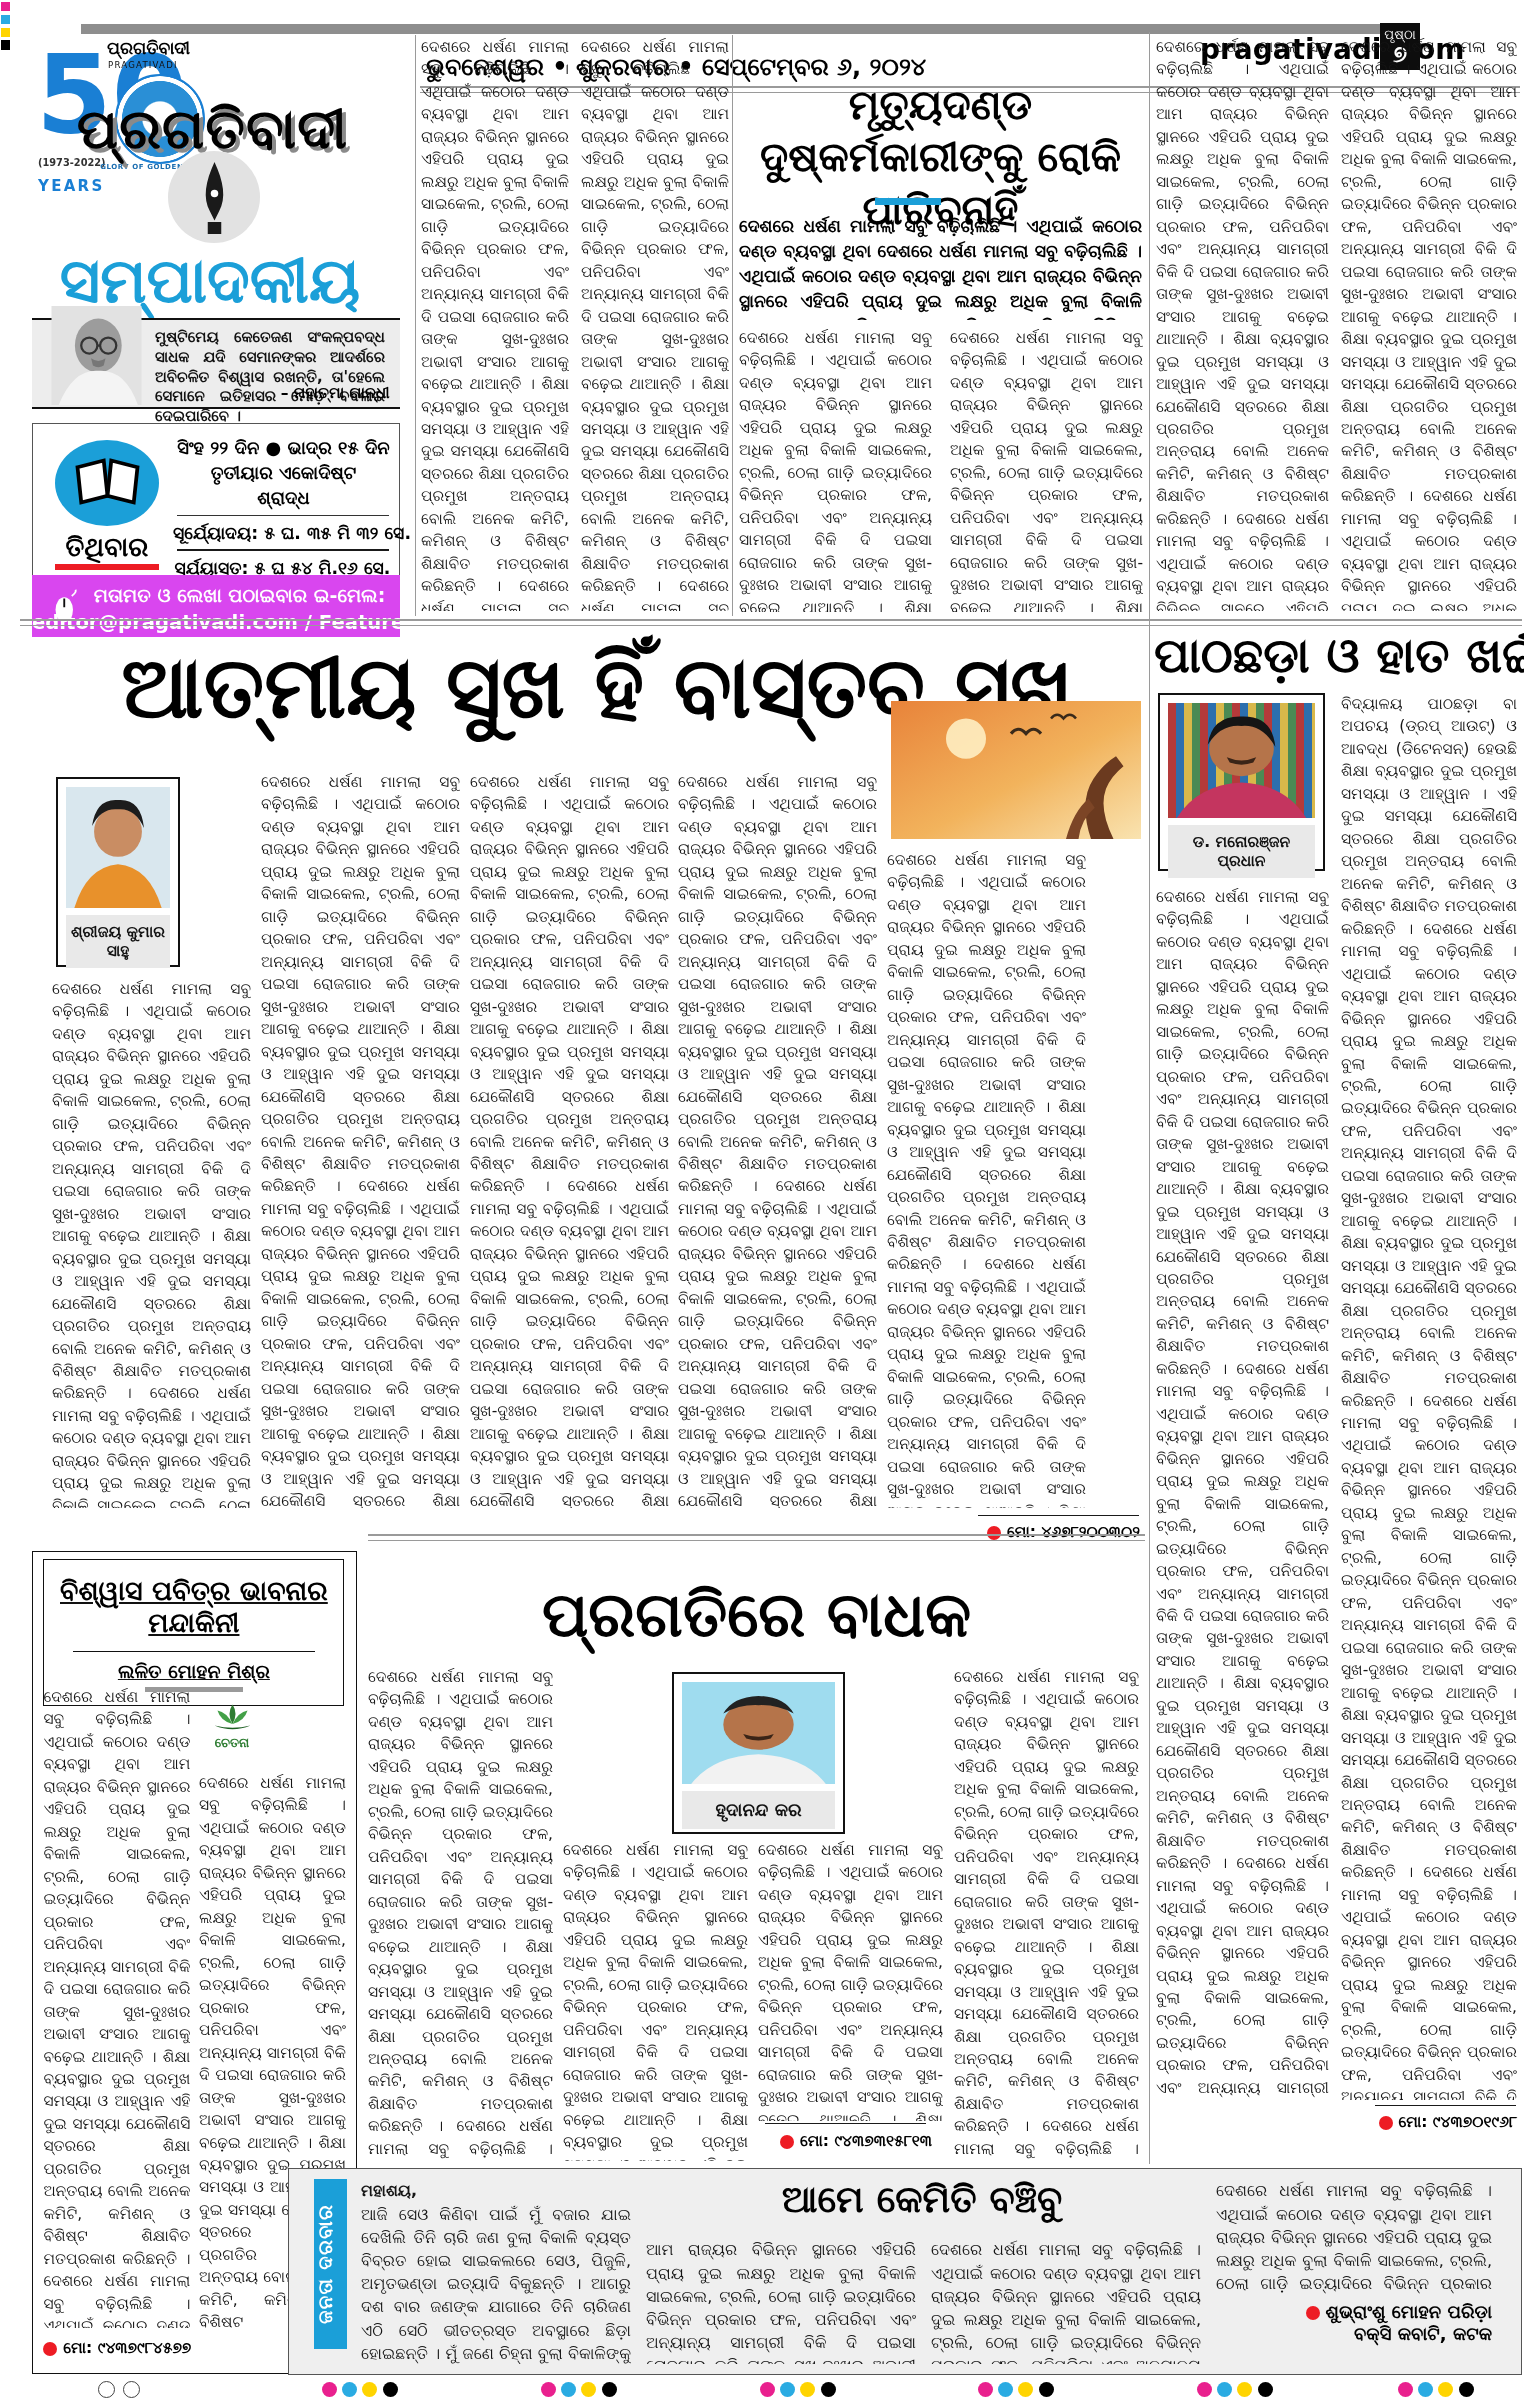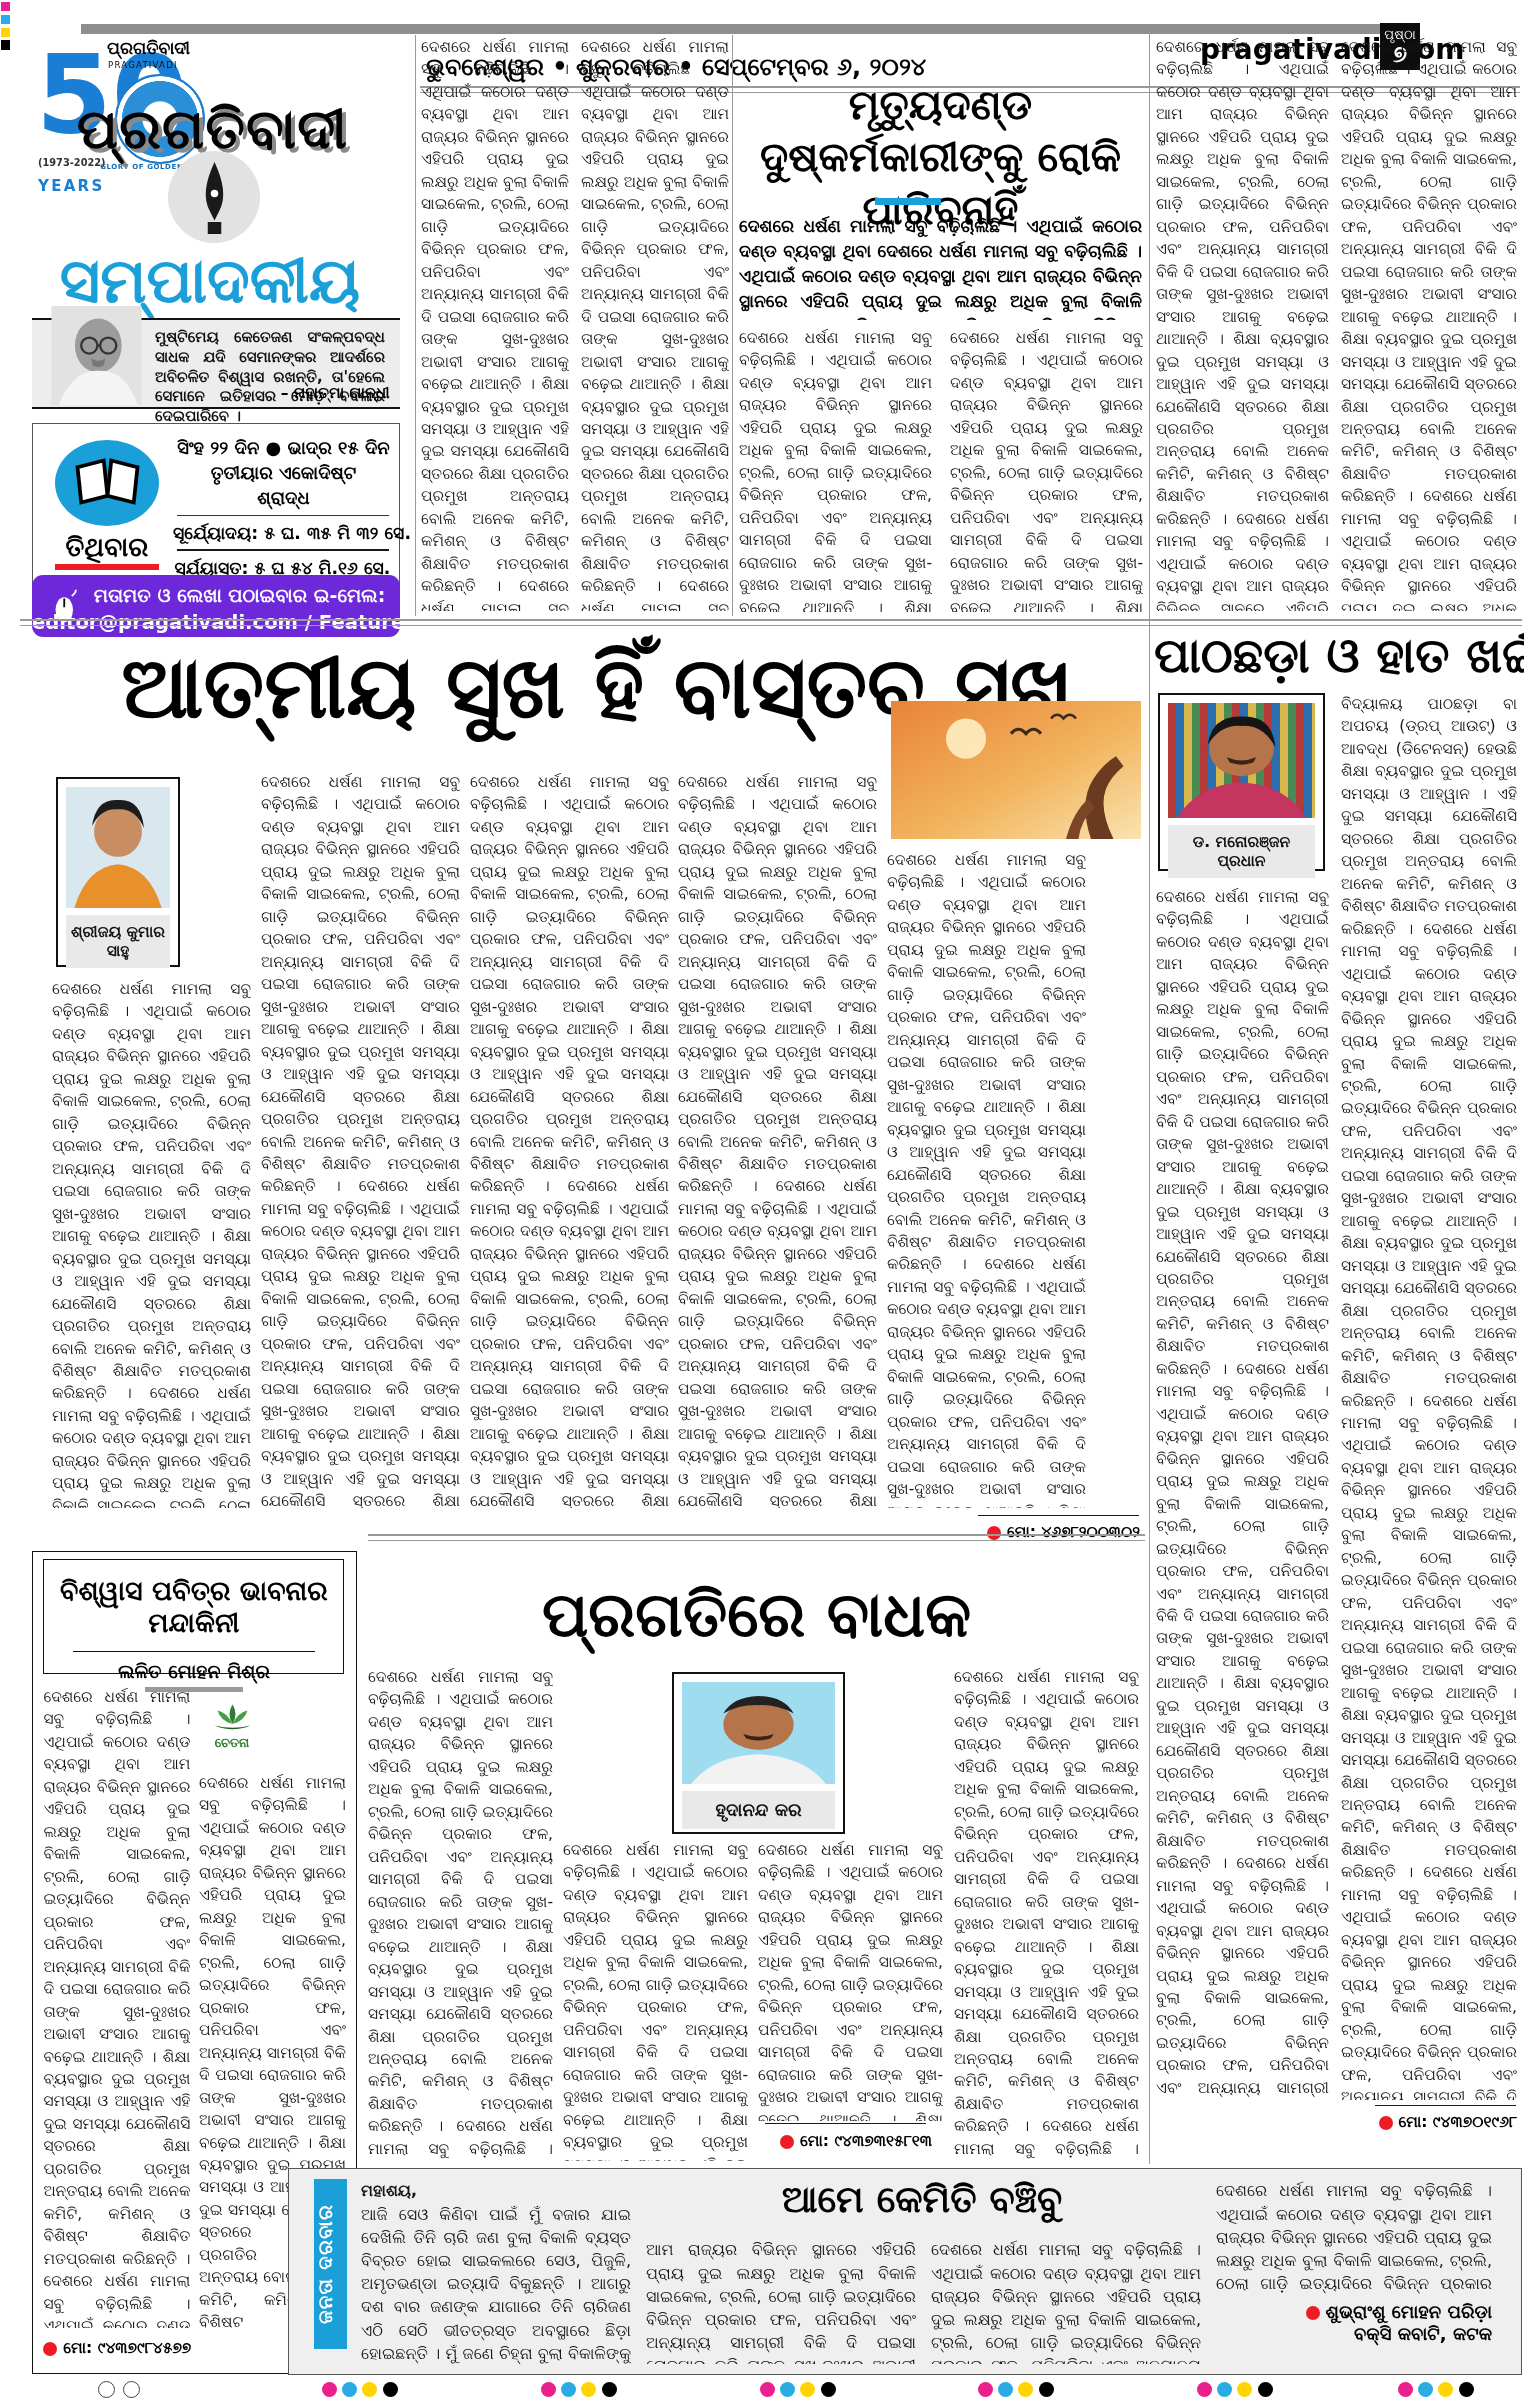--- a/index.html
+++ b/index.html
@@ -99,21 +99,21 @@
     <div class="abs" style="left:22px;top:140px;width:104px;height:5.8px;background:var(--red);"></div>
     <div class="abs h center" style="left:144px;top:12.7px;width:213px;font-size:18px;">ସିଂହ ୨୨ ଦିନ ● ଭାଦ୍ର ୧୫ ଦିନ</div>
     <div class="abs h center" style="left:144px;top:38px;width:213px;font-size:18px;">ତୃତୀୟାର ଏକୋଦିଷ୍ଟ</div>
     <div class="abs h center" style="left:144px;top:63px;width:213px;font-size:18px;">ଶ୍ରାଦ୍ଧ</div>
     <div class="rule" style="left:144px;top:91px;width:212px;height:1.2px;background:#333;"></div>
     <div class="abs h center nowrap" style="left:140px;top:99px;width:219px;font-size:17.3px;">ସୂର୍ଯ୍ୟୋଦୟ: ୫ ଘ. ୩୫ ମି ୩୨ ସେ.</div>
     <div class="blackrule" style="left:144px;top:125px;width:212px;height:2.3px;"></div>
     <div class="abs h center nowrap" style="left:140px;top:134px;width:219px;font-size:17.3px;">ସୂର୍ଯ୍ୟାସ୍ତ: ୫ ଘ ୫୪ ମି.୧୬ ସେ.</div>
   </div>
 
-  <div class="abs" style="left:32px;top:575px;width:368px;height:62px;background:#6d28d9;color:#fff;border-radius:11px;">
+  <div class="abs" style="left:32px;top:575px;width:368px;height:62px;background:#d946ef;color:#fff;">
     <div class="abs" style="left:21px;top:12.7px;">
       <svg viewBox="0 0 40 56" style="width:25px;height:36px;">
         <ellipse cx="18" cy="34" rx="14" ry="20" fill="#fff"></ellipse>
         <line x1="18" y1="16" x2="18" y2="30" stroke="#0e0e0e" stroke-width="3"></line>
         <path d="M30 12 Q38 6 36 2" stroke="#fff" stroke-width="3" fill="none"></path>
       </svg>
     </div>
     <div class="abs h center" style="left:58px;top:9.2px;width:299px;font-size:19px;color:#fff;">ମତାମତ ଓ ଲେଖା ପଠାଇବାର ଇ-ମେଲ:</div>
     <div class="abs h center nowrap" style="left:0px;top:36px;width:368px;font-size:19.6px;color:#fff;">editor@pragativadi.com / Feature@pragativadi.com</div>
   </div>
@@ -192,21 +192,21 @@
     <div class="nameplate">ଡ. ମନୋରଞ୍ଜନ ପ୍ରଧାନ</div>
   </div>
 
   <div class="tcol" style="left:1156px;top:693px;width:173px;height:1407px;padding-top:193px;box-sizing:border-box;"><span>ଦେଶରେ ଧର୍ଷଣ ମାମଲା ସବୁ ବଢ଼ିଚାଲିଛି । ଏଥିପାଇଁ କଠୋର ଦଣ୍ଡ ବ୍ୟବସ୍ଥା ଥିବା ଆମ ରାଜ୍ୟର ବିଭିନ୍ନ ସ୍ଥାନରେ ଏହିପରି ପ୍ରାୟ ଦୁଇ ଲକ୍ଷରୁ ଅଧିକ ବୁଲା ବିକାଳି ସାଇକେଲ, ଟ୍ରଲି, ଠେଲା ଗାଡ଼ି ଇତ୍ୟାଦିରେ ବିଭିନ୍ନ ପ୍ରକାର ଫଳ, ପନିପରିବା ଏବଂ ଅନ୍ୟାନ୍ୟ ସାମଗ୍ରୀ ବିକି ଦି ପଇସା ରୋଜଗାର କରି ତାଙ୍କ ସୁଖ-ଦୁଃଖର ଅଭାବୀ ସଂସାର ଆଗକୁ ବଢ଼େଇ ଥାଆନ୍ତି । ଶିକ୍ଷା ବ୍ୟବସ୍ଥାର ଦୁଇ ପ୍ରମୁଖ ସମସ୍ୟା ଓ ଆହ୍ୱାନ ଏହି ଦୁଇ ସମସ୍ୟା ଯେକୌଣସି ସ୍ତରରେ ଶିକ୍ଷା ପ୍ରଗତିର ପ୍ରମୁଖ ଅନ୍ତରାୟ ବୋଲି ଅନେକ କମିଟି, କମିଶନ୍ ଓ ବିଶିଷ୍ଟ ଶିକ୍ଷାବିତ ମତପ୍ରକାଶ କରିଛନ୍ତି । ଦେଶରେ ଧର୍ଷଣ ମାମଲା ସବୁ ବଢ଼ିଚାଲିଛି । ଏଥିପାଇଁ କଠୋର ଦଣ୍ଡ ବ୍ୟବସ୍ଥା ଥିବା ଆମ ରାଜ୍ୟର ବିଭିନ୍ନ ସ୍ଥାନରେ ଏହିପରି ପ୍ରାୟ ଦୁଇ ଲକ୍ଷରୁ ଅଧିକ ବୁଲା ବିକାଳି ସାଇକେଲ, ଟ୍ରଲି, ଠେଲା ଗାଡ଼ି ଇତ୍ୟାଦିରେ ବିଭିନ୍ନ ପ୍ରକାର ଫଳ, ପନିପରିବା ଏବଂ ଅନ୍ୟାନ୍ୟ ସାମଗ୍ରୀ ବିକି ଦି ପଇସା ରୋଜଗାର କରି ତାଙ୍କ ସୁଖ-ଦୁଃଖର ଅଭାବୀ ସଂସାର ଆଗକୁ ବଢ଼େଇ ଥାଆନ୍ତି । ଶିକ୍ଷା ବ୍ୟବସ୍ଥାର ଦୁଇ ପ୍ରମୁଖ ସମସ୍ୟା ଓ ଆହ୍ୱାନ ଏହି ଦୁଇ ସମସ୍ୟା ଯେକୌଣସି ସ୍ତରରେ ଶିକ୍ଷା ପ୍ରଗତିର ପ୍ରମୁଖ ଅନ୍ତରାୟ ବୋଲି ଅନେକ କମିଟି, କମିଶନ୍ ଓ ବିଶିଷ୍ଟ ଶିକ୍ଷାବିତ ମତପ୍ରକାଶ କରିଛନ୍ତି । ଦେଶରେ ଧର୍ଷଣ ମାମଲା ସବୁ ବଢ଼ିଚାଲିଛି । ଏଥିପାଇଁ କଠୋର ଦଣ୍ଡ ବ୍ୟବସ୍ଥା ଥିବା ଆମ ରାଜ୍ୟର ବିଭିନ୍ନ ସ୍ଥାନରେ ଏହିପରି ପ୍ରାୟ ଦୁଇ ଲକ୍ଷରୁ ଅଧିକ ବୁଲା ବିକାଳି ସାଇକେଲ, ଟ୍ରଲି, ଠେଲା ଗାଡ଼ି ଇତ୍ୟାଦିରେ ବିଭିନ୍ନ ପ୍ରକାର ଫଳ, ପନିପରିବା ଏବଂ ଅନ୍ୟାନ୍ୟ ସାମଗ୍ରୀ ବିକି ଦି ପଇସା ରୋଜଗାର କରି ତାଙ୍କ ସୁଖ-ଦୁଃଖର ଅଭାବୀ ସଂସାର ଆଗକୁ ବଢ଼େଇ ଥାଆନ୍ତି । ଶିକ୍ଷା ବ୍ୟବସ୍ଥାର ଦୁଇ ପ୍ରମୁଖ ସମସ୍ୟା ଓ ଆହ୍ୱାନ ଏହି ଦୁଇ ସମସ୍ୟା ଯେକୌଣସି ସ୍ତରରେ ଶିକ୍ଷା ପ୍ରଗତିର ପ୍ରମୁଖ ଅନ୍ତରାୟ ବୋଲି ଅନେକ କମିଟି, କମିଶନ୍ ଓ ବିଶିଷ୍ଟ ଶିକ୍ଷାବିତ ମତପ୍ରକାଶ କରିଛନ୍ତି । ଦେଶରେ ଧର୍ଷଣ ମାମଲା ସବୁ ବଢ଼ିଚାଲିଛି । ଏଥିପାଇଁ କଠୋର ଦଣ୍ଡ ବ୍ୟବସ୍ଥା ଥିବା ଆମ ରାଜ୍ୟର ବିଭିନ୍ନ ସ୍ଥାନରେ ଏହିପରି ପ୍ରାୟ ଦୁଇ ଲକ୍ଷରୁ ଅଧିକ ବୁଲା ବିକାଳି ସାଇକେଲ, ଟ୍ରଲି, ଠେଲା ଗାଡ଼ି ଇତ୍ୟାଦିରେ ବିଭିନ୍ନ ପ୍ରକାର ଫଳ, ପନିପରିବା ଏବଂ ଅନ୍ୟାନ୍ୟ ସାମଗ୍ରୀ ବିକି ଦି ପଇସା ରୋଜଗାର କରି ତାଙ୍କ ସୁଖ-ଦୁଃଖର ଅଭାବୀ ସଂସାର ଆଗକୁ ବଢ଼େଇ ଥାଆନ୍ତି । ଶିକ୍ଷା ବ୍ୟବସ୍ଥାର ଦୁଇ ପ୍ରମୁଖ ସମସ୍ୟା ଓ ଆହ୍ୱାନ ଏହି ଦୁଇ ସମସ୍ୟା ଯେକୌଣସି ସ୍ତରରେ ଶିକ୍ଷା ପ୍ରଗତିର ପ୍ରମୁଖ ଅନ୍ତରାୟ ବୋଲି ଅନେକ କମିଟି, କମିଶନ୍ ଓ ବିଶିଷ୍ଟ ଶିକ୍ଷାବିତ ମତପ୍ରକାଶ କରିଛନ୍ତି । ଦେଶରେ ଧର୍ଷଣ ମାମଲା ସବୁ ବଢ଼ିଚାଲିଛି । ଏଥିପାଇଁ କଠୋର ଦଣ୍ଡ ବ୍ୟବସ୍ଥା ଥିବା ଆମ ରାଜ୍ୟର ବିଭିନ୍ନ ସ୍ଥାନରେ ଏହିପରି ପ୍ରାୟ ଦୁଇ ଲକ୍ଷରୁ ଅଧିକ ବୁଲା ବିକାଳି ସାଇକେଲ, ଟ୍ରଲି, ଠେଲା ଗାଡ଼ି ଇତ୍ୟାଦିରେ ବିଭିନ୍ନ ପ୍ରକାର ଫଳ, ପନିପରିବା ଏବଂ ଅନ୍ୟାନ୍ୟ ସାମଗ୍ରୀ ବିକି ଦି ପଇସା ରୋଜଗାର କରି ତାଙ୍କ ସୁଖ-ଦୁଃଖର ଅଭାବୀ ସଂସାର ଆଗକୁ ବଢ଼େଇ ଥାଆନ୍ତି । ଶିକ୍ଷା ବ୍ୟବସ୍ଥାର ଦୁଇ ପ୍ରମୁଖ ସମସ୍ୟା ଓ ଆହ୍ୱାନ ଏହି ଦୁଇ ସମସ୍ୟା ଯେକୌଣସି ସ୍ତରରେ ଶିକ୍ଷା ପ୍ରଗତିର ପ୍ରମୁଖ ଅନ୍ତରାୟ ବୋଲି ଅନେକ କମିଟି, କମିଶନ୍ ଓ ବିଶିଷ୍ଟ ଶିକ୍ଷାବିତ ମତପ୍ରକାଶ କରିଛନ୍ତି । ଦେଶରେ ଧର୍ଷଣ ମାମଲା ସବୁ ବଢ଼ିଚାଲିଛି । ଏଥିପାଇଁ କଠୋର ଦଣ୍ଡ ବ୍ୟବସ୍ଥା ଥିବା ଆମ ରାଜ୍ୟର ବିଭିନ୍ନ ସ୍ଥାନରେ ଏହିପରି ପ୍ରାୟ ଦୁଇ ଲକ୍ଷରୁ ଅଧିକ ବୁଲା ବିକାଳି ସାଇକେଲ, ଟ୍ରଲି, ଠେଲା ଗାଡ଼ି ଇତ୍ୟାଦିରେ ବିଭିନ୍ନ ପ୍ରକାର ଫଳ, ପନିପରିବା ଏବଂ ଅନ୍ୟାନ୍ୟ ସାମଗ୍ରୀ ବିକି ଦି ପଇସା ରୋଜଗାର କରି ତାଙ୍କ ସୁଖ-ଦୁଃଖର ଅଭାବୀ ସଂସାର ଆଗକୁ ବଢ଼େଇ ଥାଆନ୍ତି । ଶିକ୍ଷା ବ୍ୟବସ୍ଥାର ଦୁଇ ପ୍ରମୁଖ ସମସ୍ୟା ଓ ଆହ୍ୱାନ ଏହି ଦୁଇ ସମସ୍ୟା ଯେକୌଣସି ସ୍ତରରେ ଶିକ୍ଷା ପ୍ରଗତିର ପ୍ରମୁଖ ଅନ୍ତରାୟ ବୋଲି ଅନେକ କମିଟି, କମିଶନ୍ ଓ ବିଶିଷ୍ଟ ଶିକ୍ଷାବିତ ମତପ୍ରକାଶ କରିଛନ୍ତି ।</span></div>
   <div class="tcol" style="left:1341px;top:693px;width:176px;height:1407px;"><span>ବିଦ୍ୟାଳୟ ପାଠଛଡ଼ା ବା ଅପଚୟ (ଡ୍ରପ୍ ଆଉଟ୍) ଓ ଆବଦ୍ଧ (ଡିଟେନସନ୍) ହେଉଛି ଶିକ୍ଷା ବ୍ୟବସ୍ଥାର ଦୁଇ ପ୍ରମୁଖ ସମସ୍ୟା ଓ ଆହ୍ୱାନ । ଏହି ଦୁଇ ସମସ୍ୟା ଯେକୌଣସି ସ୍ତରରେ ଶିକ୍ଷା ପ୍ରଗତିର ପ୍ରମୁଖ ଅନ୍ତରାୟ ବୋଲି ଅନେକ କମିଟି, କମିଶନ୍ ଓ ବିଶିଷ୍ଟ ଶିକ୍ଷାବିତ ମତପ୍ରକାଶ କରିଛନ୍ତି ।</span> <span>ଦେଶରେ ଧର୍ଷଣ ମାମଲା ସବୁ ବଢ଼ିଚାଲିଛି । ଏଥିପାଇଁ କଠୋର ଦଣ୍ଡ ବ୍ୟବସ୍ଥା ଥିବା ଆମ ରାଜ୍ୟର ବିଭିନ୍ନ ସ୍ଥାନରେ ଏହିପରି ପ୍ରାୟ ଦୁଇ ଲକ୍ଷରୁ ଅଧିକ ବୁଲା ବିକାଳି ସାଇକେଲ, ଟ୍ରଲି, ଠେଲା ଗାଡ଼ି ଇତ୍ୟାଦିରେ ବିଭିନ୍ନ ପ୍ରକାର ଫଳ, ପନିପରିବା ଏବଂ ଅନ୍ୟାନ୍ୟ ସାମଗ୍ରୀ ବିକି ଦି ପଇସା ରୋଜଗାର କରି ତାଙ୍କ ସୁଖ-ଦୁଃଖର ଅଭାବୀ ସଂସାର ଆଗକୁ ବଢ଼େଇ ଥାଆନ୍ତି । ଶିକ୍ଷା ବ୍ୟବସ୍ଥାର ଦୁଇ ପ୍ରମୁଖ ସମସ୍ୟା ଓ ଆହ୍ୱାନ ଏହି ଦୁଇ ସମସ୍ୟା ଯେକୌଣସି ସ୍ତରରେ ଶିକ୍ଷା ପ୍ରଗତିର ପ୍ରମୁଖ ଅନ୍ତରାୟ ବୋଲି ଅନେକ କମିଟି, କମିଶନ୍ ଓ ବିଶିଷ୍ଟ ଶିକ୍ଷାବିତ ମତପ୍ରକାଶ କରିଛନ୍ତି । ଦେଶରେ ଧର୍ଷଣ ମାମଲା ସବୁ ବଢ଼ିଚାଲିଛି । ଏଥିପାଇଁ କଠୋର ଦଣ୍ଡ ବ୍ୟବସ୍ଥା ଥିବା ଆମ ରାଜ୍ୟର ବିଭିନ୍ନ ସ୍ଥାନରେ ଏହିପରି ପ୍ରାୟ ଦୁଇ ଲକ୍ଷରୁ ଅଧିକ ବୁଲା ବିକାଳି ସାଇକେଲ, ଟ୍ରଲି, ଠେଲା ଗାଡ଼ି ଇତ୍ୟାଦିରେ ବିଭିନ୍ନ ପ୍ରକାର ଫଳ, ପନିପରିବା ଏବଂ ଅନ୍ୟାନ୍ୟ ସାମଗ୍ରୀ ବିକି ଦି ପଇସା ରୋଜଗାର କରି ତାଙ୍କ ସୁଖ-ଦୁଃଖର ଅଭାବୀ ସଂସାର ଆଗକୁ ବଢ଼େଇ ଥାଆନ୍ତି । ଶିକ୍ଷା ବ୍ୟବସ୍ଥାର ଦୁଇ ପ୍ରମୁଖ ସମସ୍ୟା ଓ ଆହ୍ୱାନ ଏହି ଦୁଇ ସମସ୍ୟା ଯେକୌଣସି ସ୍ତରରେ ଶିକ୍ଷା ପ୍ରଗତିର ପ୍ରମୁଖ ଅନ୍ତରାୟ ବୋଲି ଅନେକ କମିଟି, କମିଶନ୍ ଓ ବିଶିଷ୍ଟ ଶିକ୍ଷାବିତ ମତପ୍ରକାଶ କରିଛନ୍ତି । ଦେଶରେ ଧର୍ଷଣ ମାମଲା ସବୁ ବଢ଼ିଚାଲିଛି । ଏଥିପାଇଁ କଠୋର ଦଣ୍ଡ ବ୍ୟବସ୍ଥା ଥିବା ଆମ ରାଜ୍ୟର ବିଭିନ୍ନ ସ୍ଥାନରେ ଏହିପରି ପ୍ରାୟ ଦୁଇ ଲକ୍ଷରୁ ଅଧିକ ବୁଲା ବିକାଳି ସାଇକେଲ, ଟ୍ରଲି, ଠେଲା ଗାଡ଼ି ଇତ୍ୟାଦିରେ ବିଭିନ୍ନ ପ୍ରକାର ଫଳ, ପନିପରିବା ଏବଂ ଅନ୍ୟାନ୍ୟ ସାମଗ୍ରୀ ବିକି ଦି ପଇସା ରୋଜଗାର କରି ତାଙ୍କ ସୁଖ-ଦୁଃଖର ଅଭାବୀ ସଂସାର ଆଗକୁ ବଢ଼େଇ ଥାଆନ୍ତି । ଶିକ୍ଷା ବ୍ୟବସ୍ଥାର ଦୁଇ ପ୍ରମୁଖ ସମସ୍ୟା ଓ ଆହ୍ୱାନ ଏହି ଦୁଇ ସମସ୍ୟା ଯେକୌଣସି ସ୍ତରରେ ଶିକ୍ଷା ପ୍ରଗତିର ପ୍ରମୁଖ ଅନ୍ତରାୟ ବୋଲି ଅନେକ କମିଟି, କମିଶନ୍ ଓ ବିଶିଷ୍ଟ ଶିକ୍ଷାବିତ ମତପ୍ରକାଶ କରିଛନ୍ତି । ଦେଶରେ ଧର୍ଷଣ ମାମଲା ସବୁ ବଢ଼ିଚାଲିଛି । ଏଥିପାଇଁ କଠୋର ଦଣ୍ଡ ବ୍ୟବସ୍ଥା ଥିବା ଆମ ରାଜ୍ୟର ବିଭିନ୍ନ ସ୍ଥାନରେ ଏହିପରି ପ୍ରାୟ ଦୁଇ ଲକ୍ଷରୁ ଅଧିକ ବୁଲା ବିକାଳି ସାଇକେଲ, ଟ୍ରଲି, ଠେଲା ଗାଡ଼ି ଇତ୍ୟାଦିରେ ବିଭିନ୍ନ ପ୍ରକାର ଫଳ, ପନିପରିବା ଏବଂ ଅନ୍ୟାନ୍ୟ ସାମଗ୍ରୀ ବିକି ଦି ପଇସା ରୋଜଗାର କରି ତାଙ୍କ ସୁଖ-ଦୁଃଖର ଅଭାବୀ ସଂସାର ଆଗକୁ ବଢ଼େଇ ଥାଆନ୍ତି । ଶିକ୍ଷା ବ୍ୟବସ୍ଥାର ଦୁଇ ପ୍ରମୁଖ ସମସ୍ୟା ଓ ଆହ୍ୱାନ ଏହି ଦୁଇ ସମସ୍ୟା ଯେକୌଣସି ସ୍ତରରେ ଶିକ୍ଷା ପ୍ରଗତିର ପ୍ରମୁଖ ଅନ୍ତରାୟ ବୋଲି ଅନେକ କମିଟି, କମିଶନ୍ ଓ ବିଶିଷ୍ଟ ଶିକ୍ଷାବିତ ମତପ୍ରକାଶ କରିଛନ୍ତି । ଦେଶରେ ଧର୍ଷଣ ମାମଲା ସବୁ ବଢ଼ିଚାଲିଛି । ଏଥିପାଇଁ କଠୋର ଦଣ୍ଡ ବ୍ୟବସ୍ଥା ଥିବା ଆମ ରାଜ୍ୟର ବିଭିନ୍ନ ସ୍ଥାନରେ ଏହିପରି ପ୍ରାୟ ଦୁଇ ଲକ୍ଷରୁ ଅଧିକ ବୁଲା ବିକାଳି ସାଇକେଲ, ଟ୍ରଲି, ଠେଲା ଗାଡ଼ି ଇତ୍ୟାଦିରେ ବିଭିନ୍ନ ପ୍ରକାର ଫଳ, ପନିପରିବା ଏବଂ ଅନ୍ୟାନ୍ୟ ସାମଗ୍ରୀ ବିକି ଦି ପଇସା ରୋଜଗାର କରି ତାଙ୍କ ସୁଖ-ଦୁଃଖର ଅଭାବୀ ସଂସାର ଆଗକୁ ବଢ଼େଇ ଥାଆନ୍ତି । ଶିକ୍ଷା ବ୍ୟବସ୍ଥାର ଦୁଇ ପ୍ରମୁଖ ସମସ୍ୟା ଓ ଆହ୍ୱାନ ଏହି ଦୁଇ ସମସ୍ୟା ଯେକୌଣସି ସ୍ତରରେ ଶିକ୍ଷା ପ୍ରଗତିର ପ୍ରମୁଖ ଅନ୍ତରାୟ ବୋଲି ଅନେକ କମିଟି, କମିଶନ୍ ଓ ବିଶିଷ୍ଟ ଶିକ୍ଷାବିତ ମତପ୍ରକାଶ କରିଛନ୍ତି । ଦେଶରେ ଧର୍ଷଣ ମାମଲା ସବୁ ବଢ଼ିଚାଲିଛି । ଏଥିପାଇଁ କଠୋର ଦଣ୍ଡ ବ୍ୟବସ୍ଥା ଥିବା ଆମ ରାଜ୍ୟର ବିଭିନ୍ନ ସ୍ଥାନରେ ଏହିପରି ପ୍ରାୟ ଦୁଇ ଲକ୍ଷରୁ ଅଧିକ ବୁଲା ବିକାଳି ସାଇକେଲ, ଟ୍ରଲି, ଠେଲା ଗାଡ଼ି ଇତ୍ୟାଦିରେ ବିଭିନ୍ନ ପ୍ରକାର ଫଳ, ପନିପରିବା ଏବଂ ଅନ୍ୟାନ୍ୟ ସାମଗ୍ରୀ ବିକି ଦି ପଇସା ରୋଜଗାର କରି ତାଙ୍କ ସୁଖ-ଦୁଃଖର ଅଭାବୀ ସଂସାର ଆଗକୁ ବଢ଼େଇ ଥାଆନ୍ତି । ଶିକ୍ଷା ବ୍ୟବସ୍ଥାର ଦୁଇ ପ୍ରମୁଖ ସମସ୍ୟା ଓ ଆହ୍ୱାନ ଏହି ଦୁଇ ସମସ୍ୟା ଯେକୌଣସି ସ୍ତରରେ ଶିକ୍ଷା ପ୍ରଗତିର ପ୍ରମୁଖ ଅନ୍ତରାୟ ବୋଲି ଅନେକ କମିଟି, କମିଶନ୍ ଓ ବିଶିଷ୍ଟ ଶିକ୍ଷାବିତ ମତପ୍ରକାଶ କରିଛନ୍ତି ।</span></div>
 
   <div class="blackrule" style="left:1375px;top:2105px;width:141px;height:1.2px;"></div>
   <div class="phone" style="left:1341px;top:2113px;width:176px;"><span class="dot"></span><span>ମୋ: ୯୪୩୭୦୧୯୬୮</span></div>
 
   <div class="abs" style="left:32px;top:1551px;width:325px;height:823px;border:1.7px solid #111;box-sizing:border-box;">
-    <div class="abs" style="left:10.4px;top:7px;width:301px;height:115px;border:1.7px solid #111;box-sizing:border-box;">
+    <div class="abs" style="left:10.4px;top:7px;width:301px;height:147px;border:1.7px solid #111;box-sizing:border-box;text-decoration:underline;">
       <div class="h center" style="margin-top:15px;font-size:27px;">ବିଶ୍ୱାସ ପବିତ୍ର ଭାବନାର ମନ୍ଦାକିନୀ</div>
       <div style="width:242px;height:1.2px;background:#111;margin:11.5px auto 0 auto;"></div>
       <div class="h center" style="margin-top:8px;font-size:19px;">ଲଳିତ ମୋହନ ମିଶ୍ର</div>
       <div style="width:98px;height:4.6px;background:#9a9a9a;margin:4.6px auto 0 auto;"></div>
     </div>
 
     <div class="abs center" style="left:170px;top:151px;width:58px;">
       <svg viewBox="0 0 60 40" style="width:45px;height:30px;">
         <path d="M30 2 Q22 14 30 28 Q38 14 30 2 Z" fill="#2e7d32"></path>
         <path d="M10 10 Q14 24 30 28 Q22 12 10 10 Z" fill="#43a047"></path>

